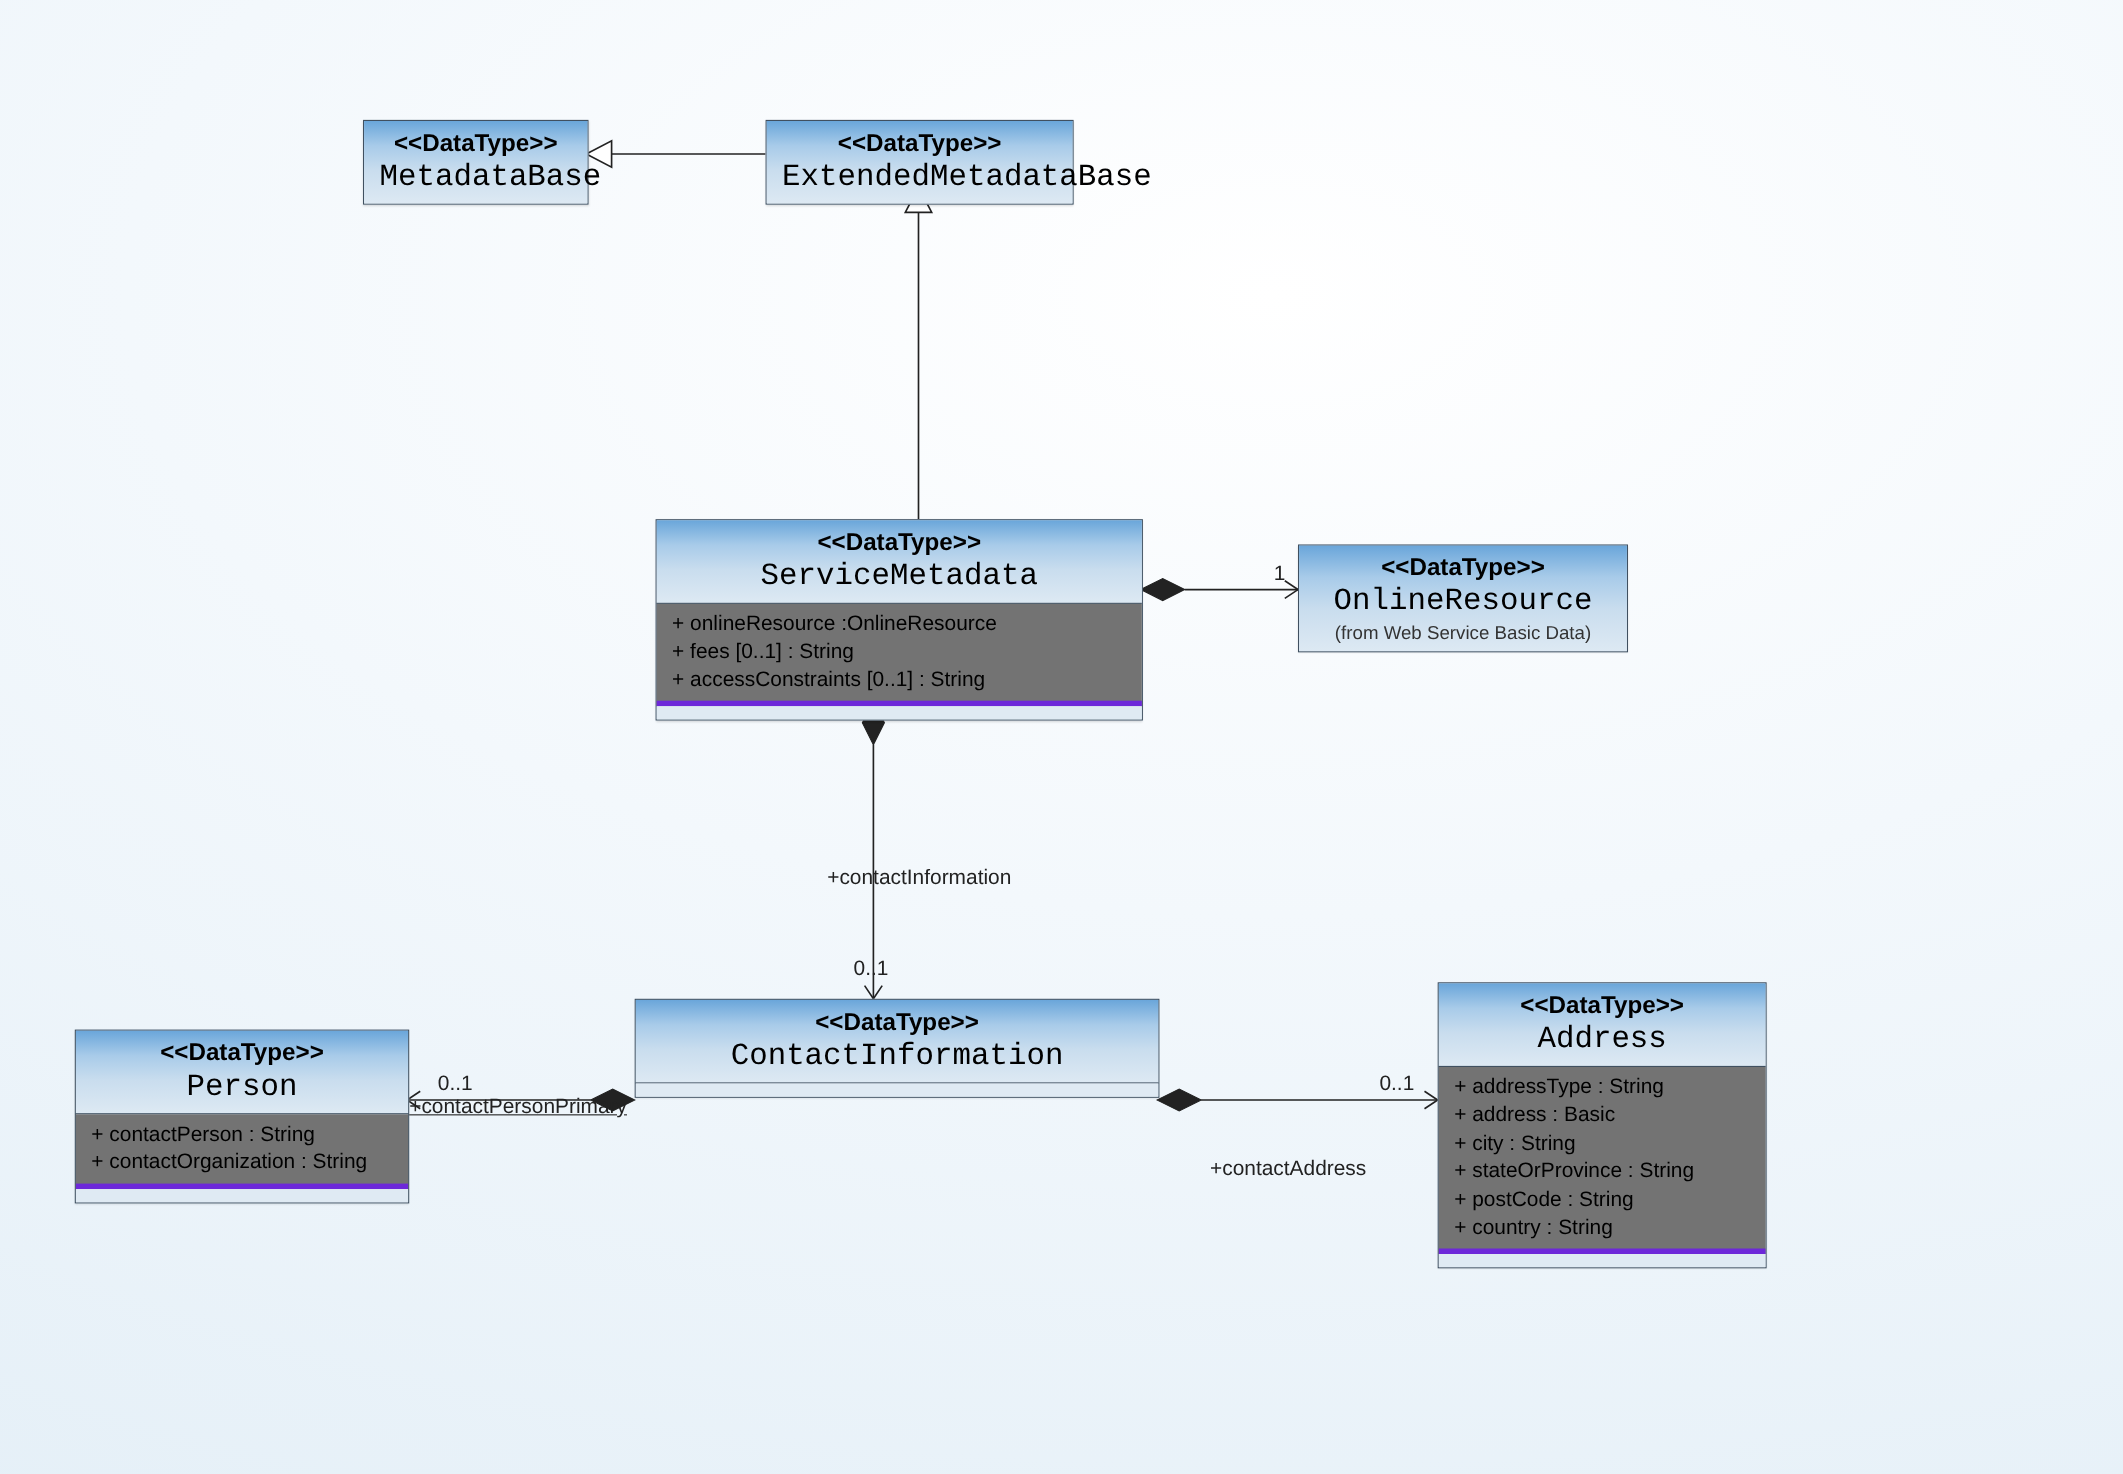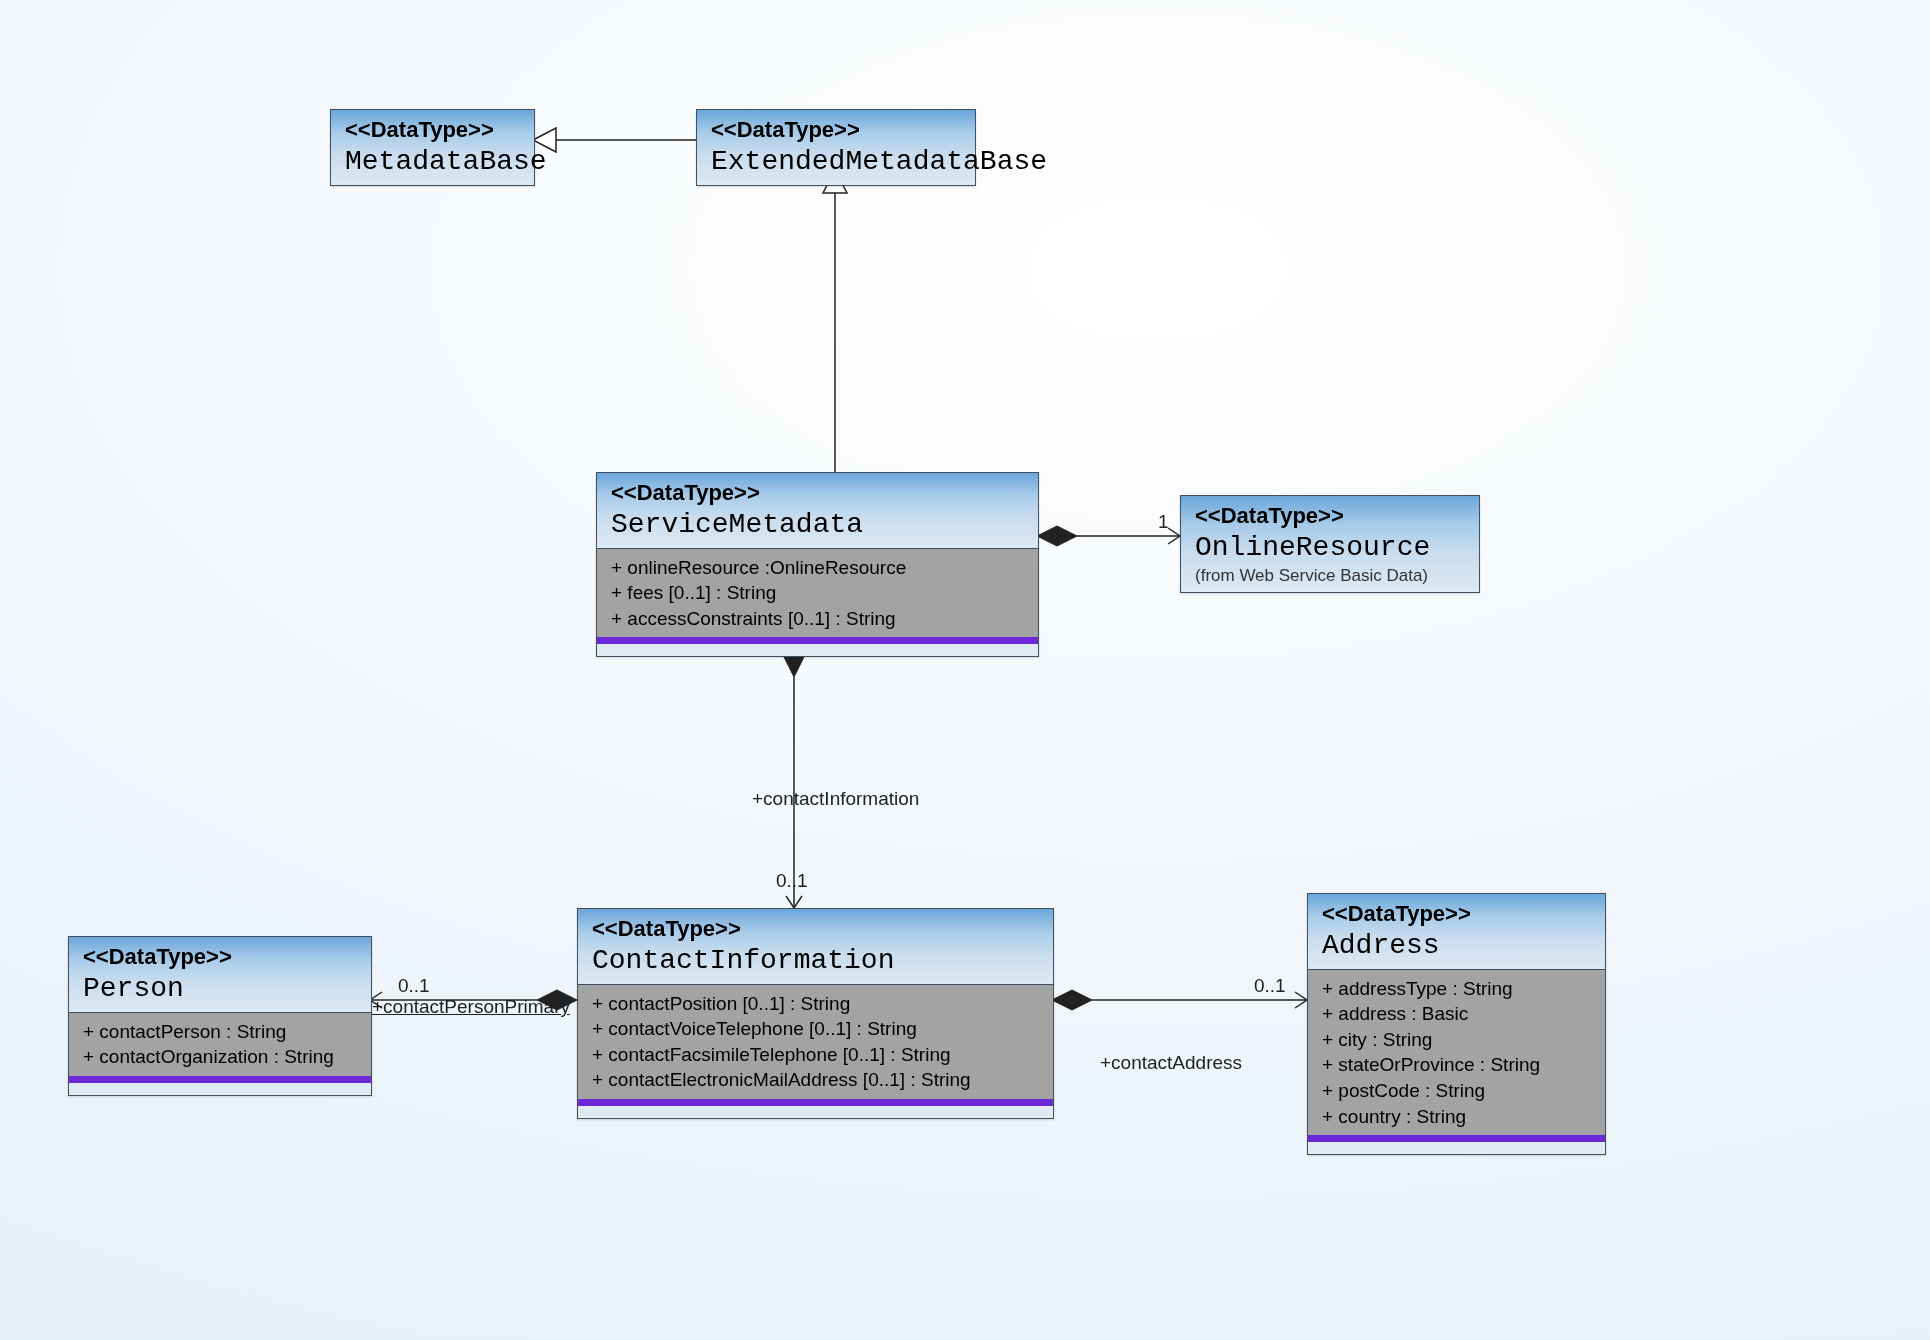--- a/index.html
+++ b/index.html
@@ -13,44 +13,44 @@
     overflow: hidden;
   }
   .uml-class {
     position: absolute;
     border: 1px solid #405060;
     background: #dce8f2;
     box-shadow: 0 1px 2px rgba(0,0,0,0.15);
     font-size: 20px;
   }
   .uml-header {
-    text-align: left;
+    text-align: center;
     padding: 6px 14px 6px 14px;
     border-bottom: 1px solid #405060;
     background: linear-gradient(to bottom, #6aa6da 0%, #a8cbe9 30%, #c9ddee 60%, #dde9f3 100%);
     line-height: 1.25;
   }
   .uml-stereo {
     font-weight: bold;
     font-size: 22px;
   }
   .uml-name {
     font-size: 28px;
     font-family: Liberation Mono, monospace;
   }
   .uml-subtitle {
     font-size: 17px;
     color: #333;
   }
   .uml-attrs {
     padding: 6px 14px 6px 14px;
-    border-bottom: 7px solid #6d28d9;
+    border-bottom: 5px solid #6d28d9;
     line-height: 1.35;
     font-size: 19px;
-    background: #a3a3a3;
+    background: #737373;
   }
   .uml-ops {
     height: 12px;
     background: #dfeaf3;
   }
   .uml-simple .uml-header {
     border-bottom: none;
   }
   svg {
     position: absolute;
@@ -128,26 +128,20 @@
     <div class="uml-name">OnlineResource</div>
     <div class="uml-subtitle">(from Web Service Basic Data)</div>
   </div>
 </div>
 
 <div class="uml-class" style="left:577px; top:908px; width:475px;">
   <div class="uml-header">
     <div class="uml-stereo">&lt;&lt;DataType&gt;&gt;</div>
     <div class="uml-name">ContactInformation</div>
   </div>
-  <div class="uml-attrs">
-    <div>+ contactPosition [0..1] : String</div>
-    <div>+ contactVoiceTelephone [0..1] : String</div>
-    <div>+ contactFacsimileTelephone [0..1] : String</div>
-    <div>+ contactElectronicMailAddress [0..1] : String</div>
-  </div>
   <div class="uml-ops"></div>
 </div>
 
 <div class="uml-class" style="left:68px; top:936px; width:302px;">
   <div class="uml-header">
     <div class="uml-stereo">&lt;&lt;DataType&gt;&gt;</div>
     <div class="uml-name">Person</div>
   </div>
   <div class="uml-attrs">
     <div>+ contactPerson : String</div>

